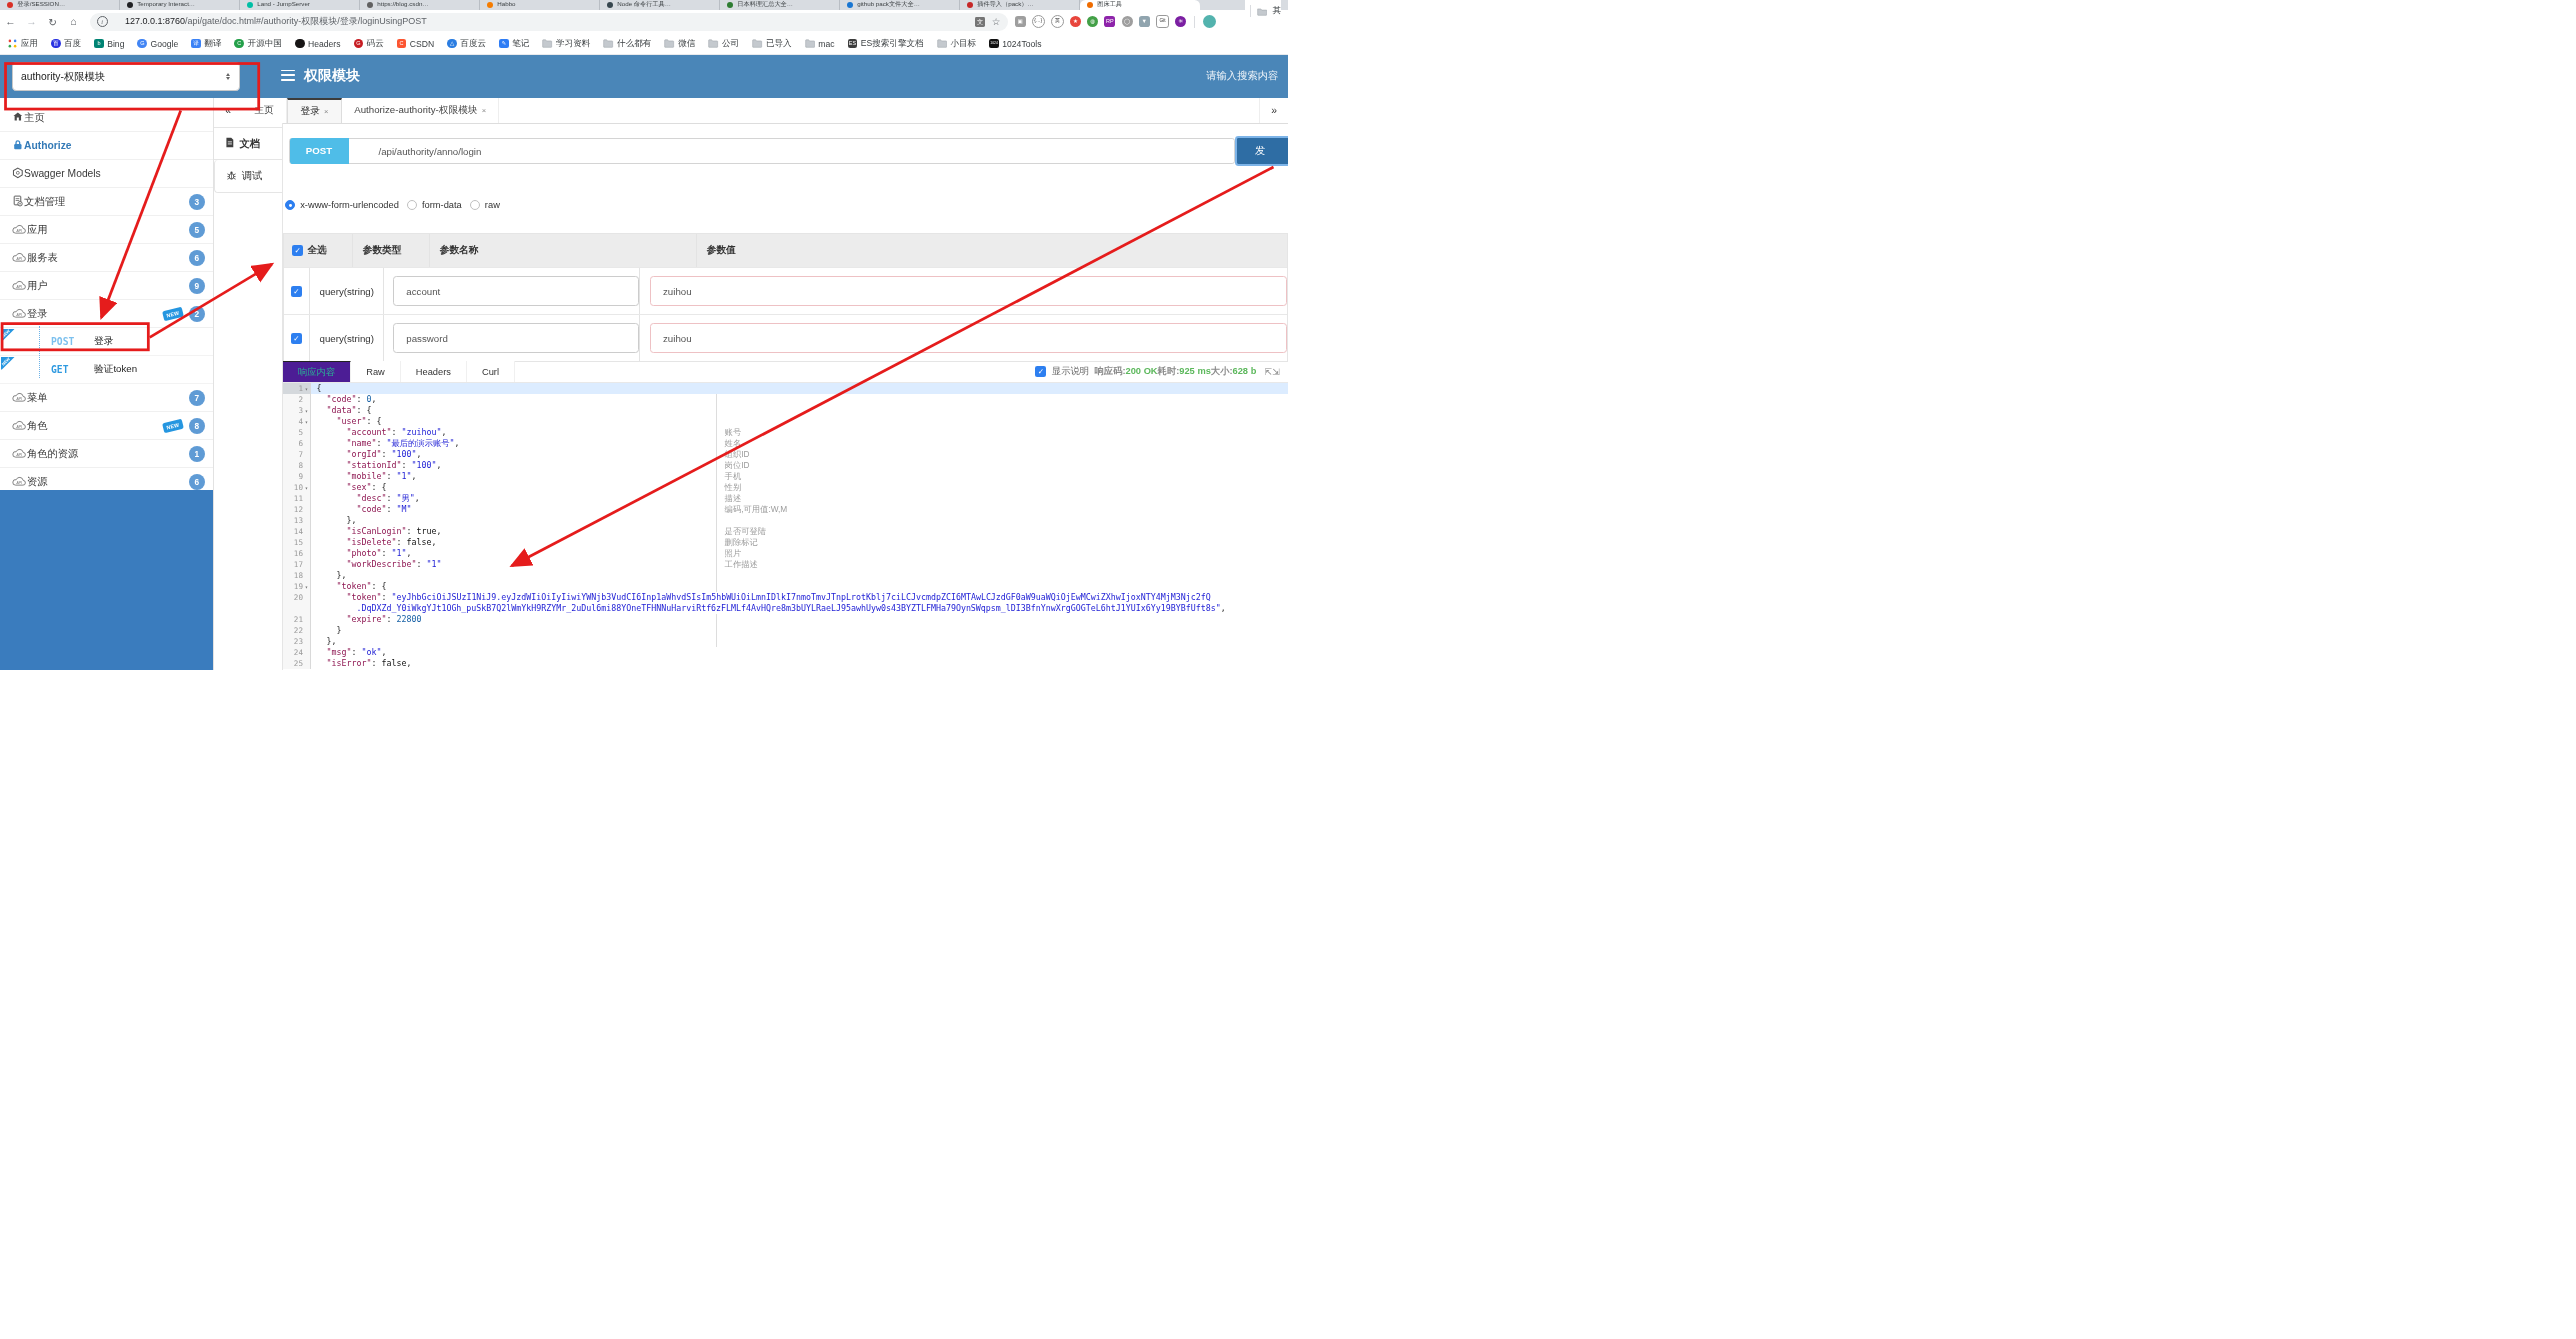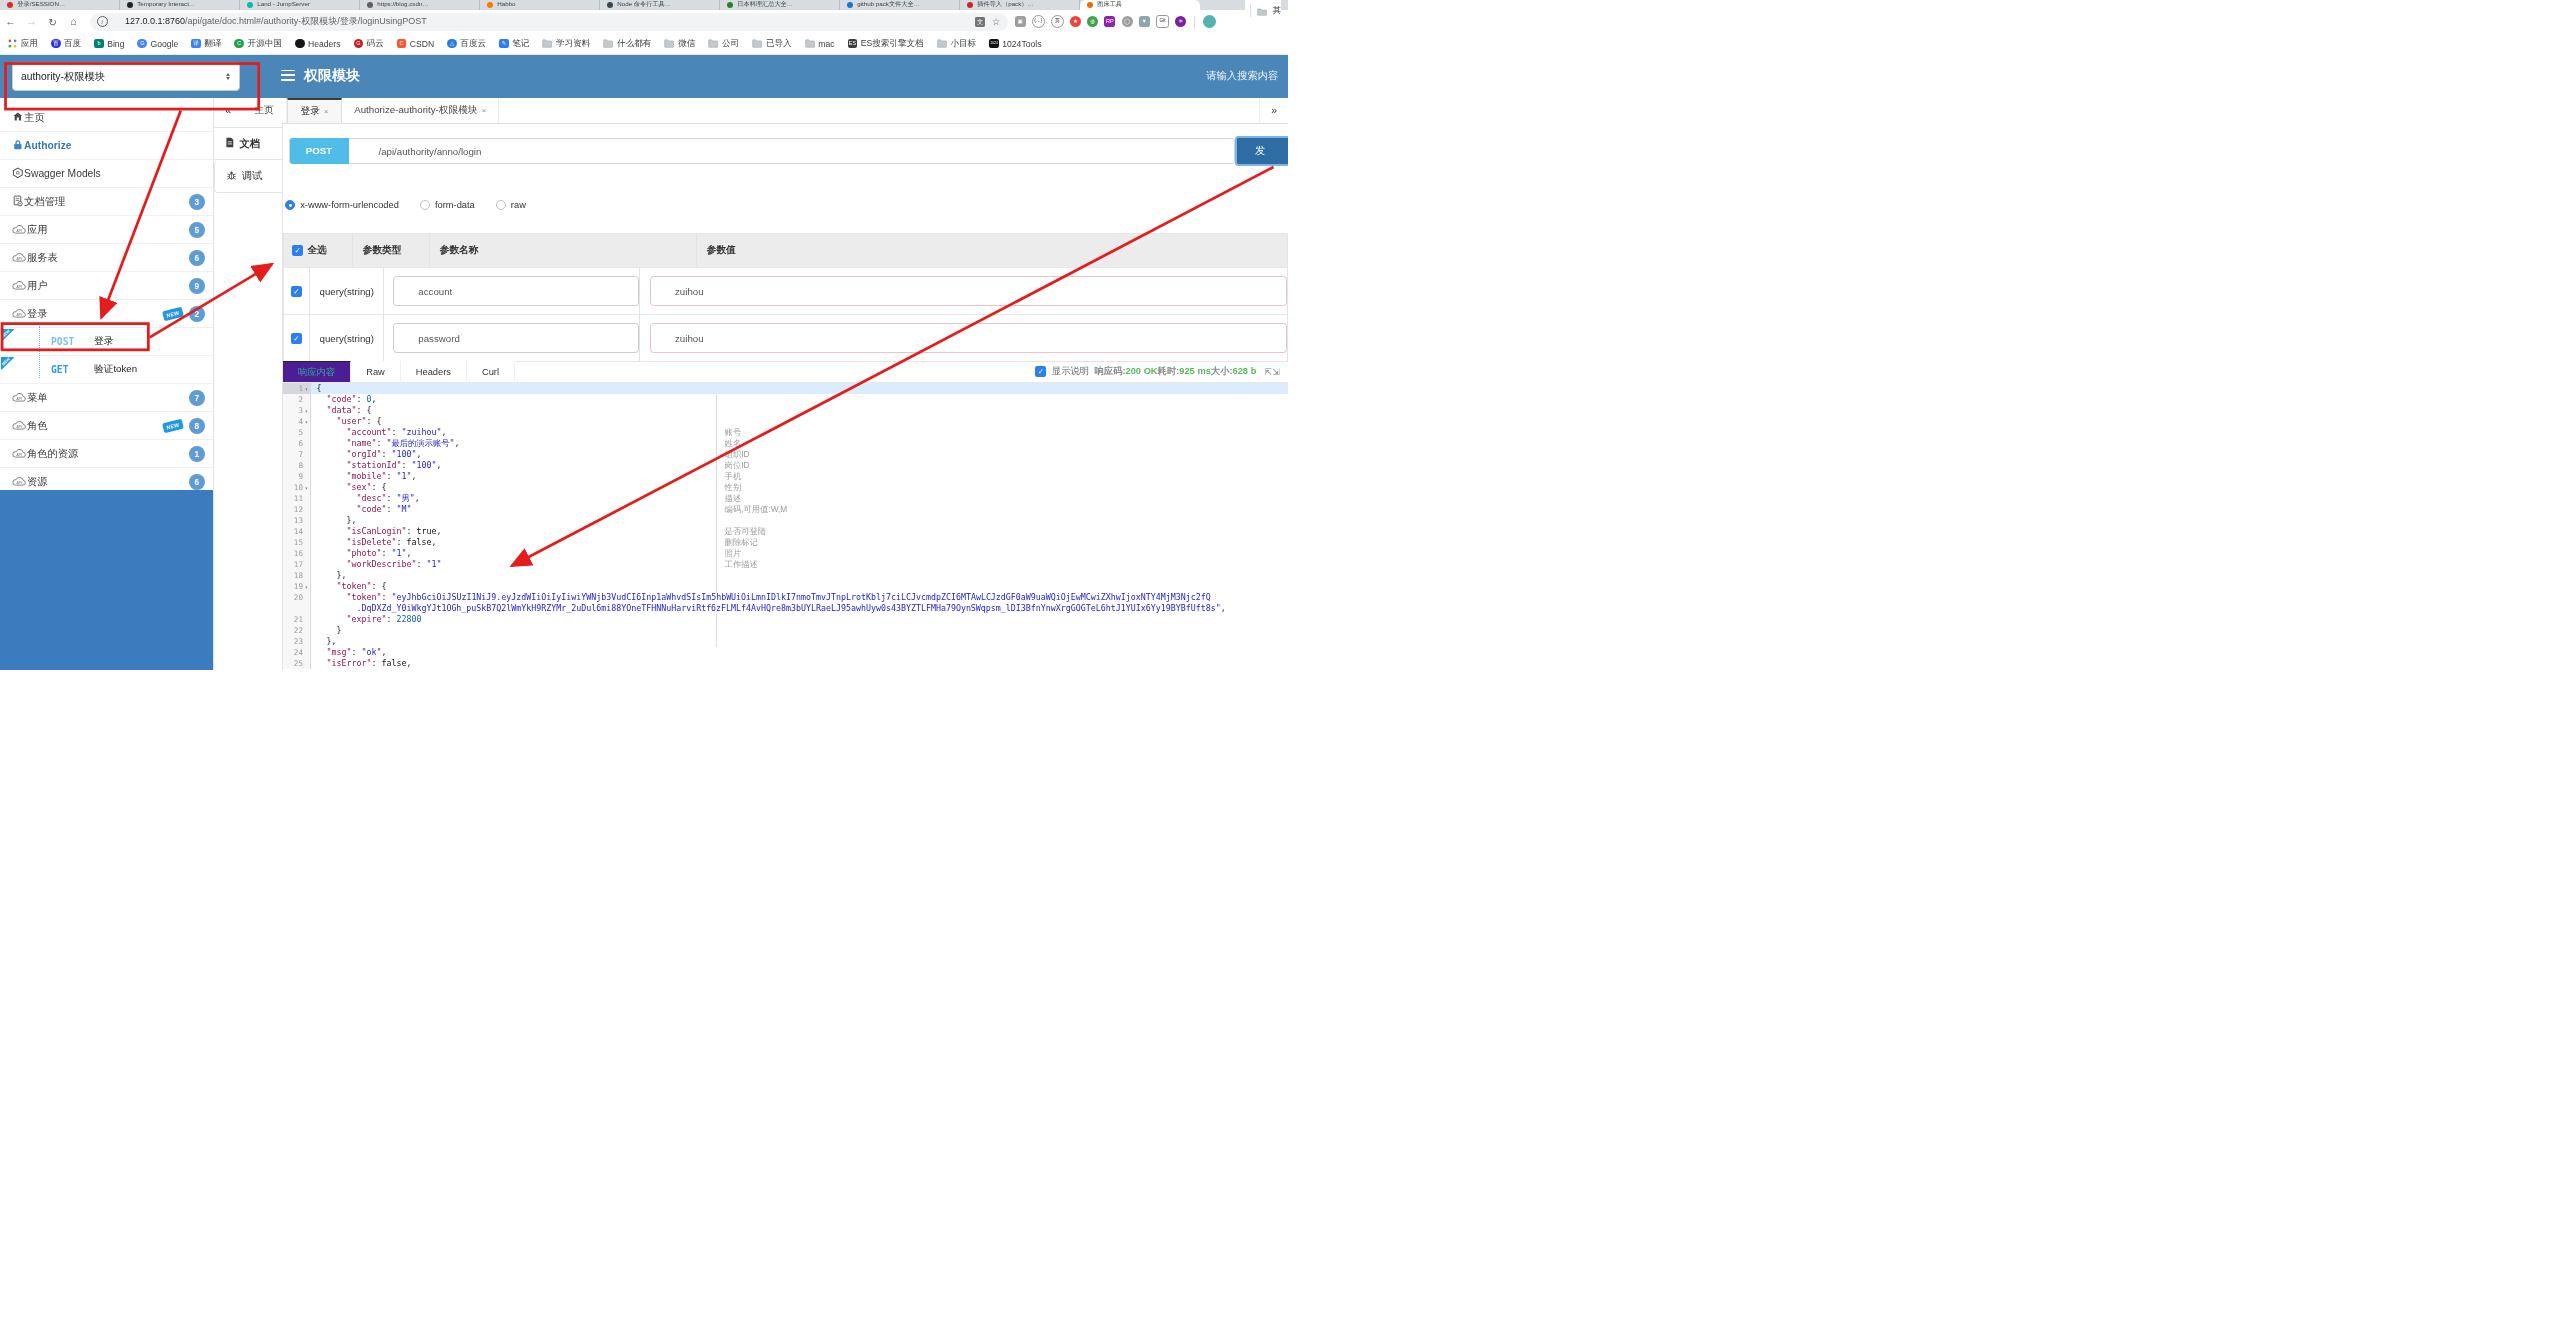--- a/index.html
+++ b/index.html
@@ -87,41 +87,41 @@
   
   .pane{position:absolute;left:69px;top:25px;right:0;bottom:0;}
   .reqbar{position:absolute;left:6.2px;top:15px;width:946px;height:26px;border:0.7px solid #d4d4d4;border-radius:2.8px;
           display:flex;align-items:center;box-sizing:border-box;background:#fff;}
   .postbadge{width:59px;height:26px;margin:-0.7px 0 0 -0.7px;background:#4fbde8;border-radius:2.8px 0 0 2.8px;color:#fff;
              font-weight:bold;font-size:9.7px;display:flex;align-items:center;justify-content:center;flex:0 0 auto;}
   .requrl{margin-left:30px;font-size:9.7px;color:#555;}
   .sendbtn{position:absolute;left:952px;top:13px;width:62px;height:30px;background:#2e6da4;border:2.1px solid #7db4e8;
            border-radius:3.4px;color:#fff;font-size:10.3px;display:flex;align-items:center;justify-content:flex-start;
            padding-left:18px;box-sizing:border-box;}
-  .radios{position:absolute;left:2.1px;top:77px;display:flex;align-items:center;gap:21px;font-size:9.3px;color:#333;}
+  .radios{position:absolute;left:2.1px;top:77px;display:flex;align-items:center;gap:8px;font-size:9.3px;color:#333;}
   .radio{display:flex;align-items:center;gap:4.8px;}
   .rdot{width:10.3px;height:10.3px;border-radius:50%;border:1px solid #c0c0c0;box-sizing:border-box;background:#fff;}
   .radio.sel .rdot{border:1px solid #2d7ff0;background:#2d7ff0;position:relative;}
   .radio.sel .rdot::after{content:"";position:absolute;left:2.8px;top:2.8px;width:2.8px;height:2.8px;border-radius:50%;background:#fff;}
   
   .ptable{position:absolute;left:0;top:110px;width:1005px;border:0.7px solid #e5e5e5;box-sizing:border-box;}
   .prow{display:flex;align-items:center;}
   .prow.head{height:33px;background:#ececec;font-weight:bold;font-size:9.7px;}
   .prow.body{height:46px;background:#fff;border-top:0.7px solid #e8e8e8;font-size:9.7px;}
   .pc{height:100%;display:flex;align-items:center;box-sizing:border-box;border-right:0.7px solid #e3e3e3;padding-left:9.7px;}
   .pc:last-child{border-right:none;}
   .pc.c0{width:39px;justify-content:center;padding-left:0;}
   .pc.c1{width:107px;}
   .pc.c2{width:267px;}
   .pc.c3{flex:1;}
   .prow.head .pc.c0{gap:4.1px;width:69px;justify-content:flex-start;padding-left:8.3px;}
   .prow.head .pc.c1{width:77px;}
   .cb{width:11px;height:11px;border-radius:2.1px;background:#2d7ff0;color:#fff;font-size:7.6px;line-height:11px;
       text-align:center;flex:0 0 auto;}
-  .pinput{height:30px;border:0.7px solid #ccc;border-radius:3.4px;font-size:9.7px;color:#555;padding:0 24px;
+  .pinput{height:30px;border:0.7px solid #ccc;border-radius:3.4px;font-size:9.7px;color:#555;padding:0 12px;
           font-family:inherit;background:#fff;box-sizing:border-box;}
   .pinput.name{width:246px;}
   .pinput.value{width:637px;border-color:#eec1c4;}
   
   .rtabs{position:absolute;left:0;top:238px;right:0;height:21.4px;border-bottom:0.7px solid #e8e8e8;display:flex;}
   .rtab{padding:0 15px;display:flex;align-items:center;font-size:9.3px;color:#333;background:#fff;border-right:0.7px solid #f0f0f0;}
   .rtab.active{background:#4c1d95;border-top:1.7px solid #222;color:#2ab195;box-sizing:border-box;}
   .rright{position:absolute;right:8.3px;top:238px;height:21.4px;display:flex;align-items:center;gap:5.5px;font-size:9.3px;}
   .rright .lbl{color:#666;}
   .meta{color:#8a8a8a;font-weight:bold;}

